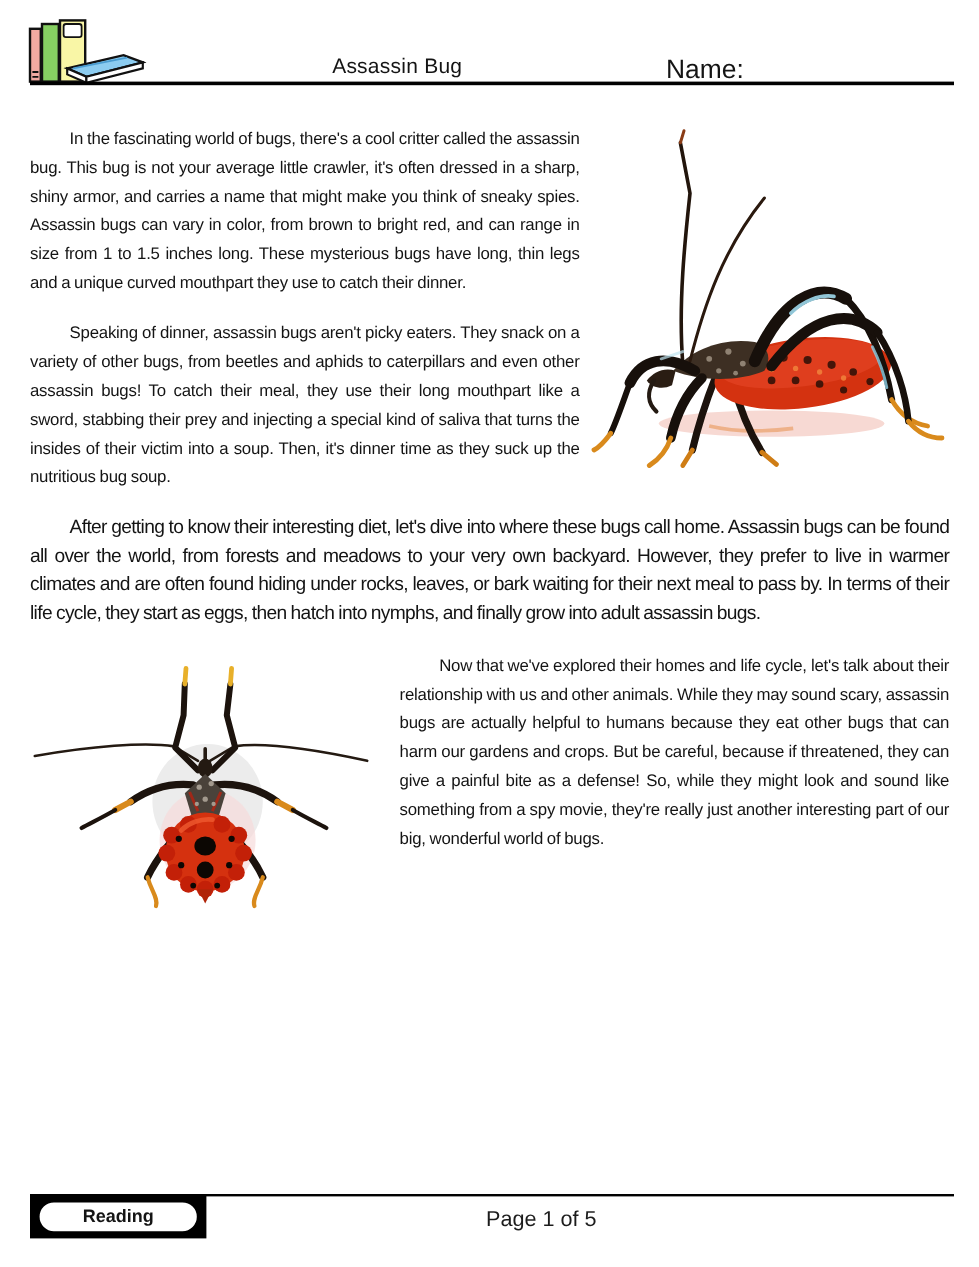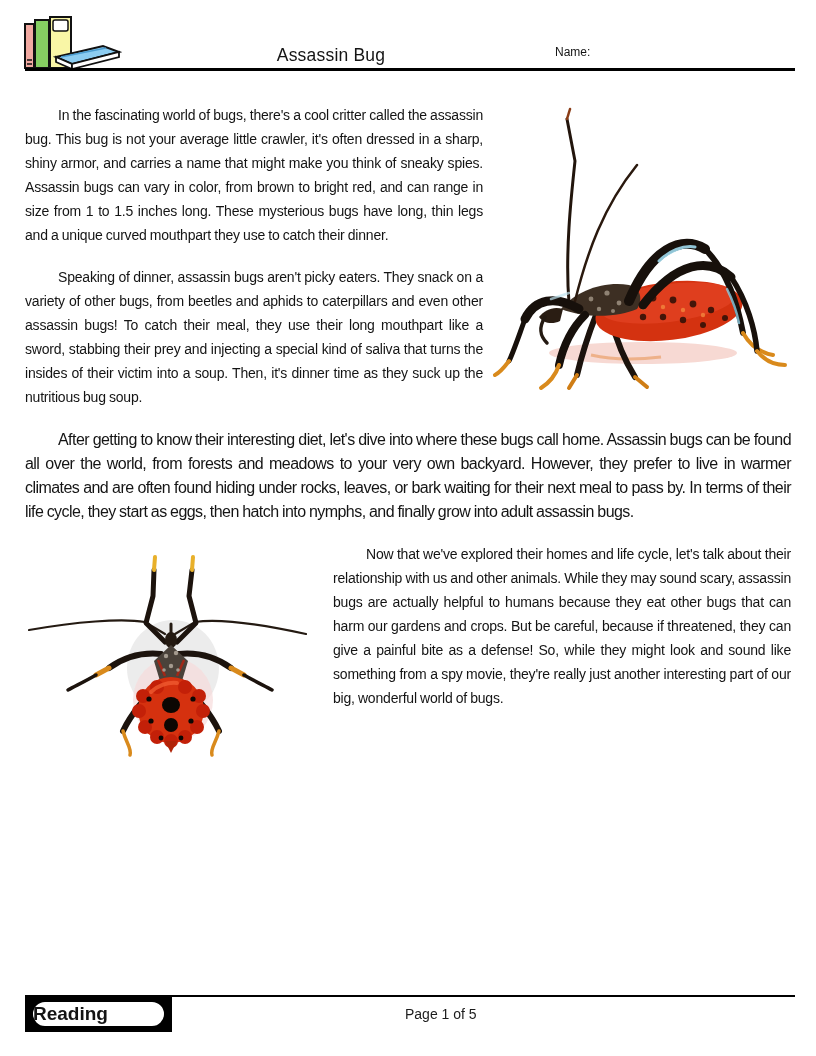--- a/index.html
+++ b/index.html
@@ -11,21 +11,21 @@
     font-family:"Liberation Sans",sans-serif;
     color:#141414;
     overflow:hidden;
   }
   
   .books-icon{position:absolute;left:22px;top:12px;}
   .ws-title{
     position:absolute;top:45px;left:0;width:662px;
     text-align:center;font-size:17.5px;letter-spacing:.2px;
   }
-  .name-label{position:absolute;top:45px;left:555px;font-size:12px;}
+  .name-label{position:absolute;top:45px;left:555px;font-size:22px;}
   .header-rule{
     position:absolute;top:68px;left:25px;width:770px;height:2.5px;
     background:#000;
   }
   
   .content{position:absolute;top:103px;left:25px;width:766px;}
   .content p{
     margin:0 0 18px 0;
     font-size:14px;line-height:24px;
     letter-spacing:-0.2px;word-spacing:-0.5px;
@@ -43,25 +43,25 @@
   
   .footer-rule{
     position:absolute;top:995px;left:25px;width:770px;height:2px;background:#000;
   }
   .badge-box{
     position:absolute;top:995px;left:25px;width:147px;height:37px;
     background:#000;display:flex;align-items:center;justify-content:center;
   }
   .badge-pill{
     background:#fff;border:2.5px solid #000;border-radius:15px;
-    width:131px;
-    font-weight:bold;font-size:19px;line-height:24px;
+    width:131px;text-align:center;
+    font-weight:bold;font-size:15px;line-height:24px;
   }
   .website{position:absolute;top:1009px;left:178px;font-size:15.5px;color:#1c1c1c;}
-  .page-info{position:absolute;top:1006px;left:405px;font-size:14px;color:#1c1c1c;}
+  .page-info{position:absolute;top:1006px;left:405px;font-size:18px;color:#1c1c1c;}
 </style>
 </head>
 <body>
 
 <div class="page">
 
   <div class="books-icon">
     <svg viewBox="0 0 100 58" width="100" height="58" aria-hidden="true">
       <rect x="3" y="12" width="9" height="44" fill="#f2aaa2" stroke="#111" stroke-width="2"></rect>
       <line x1="5" y1="48" x2="10" y2="48" stroke="#111" stroke-width="1.5"></line>

